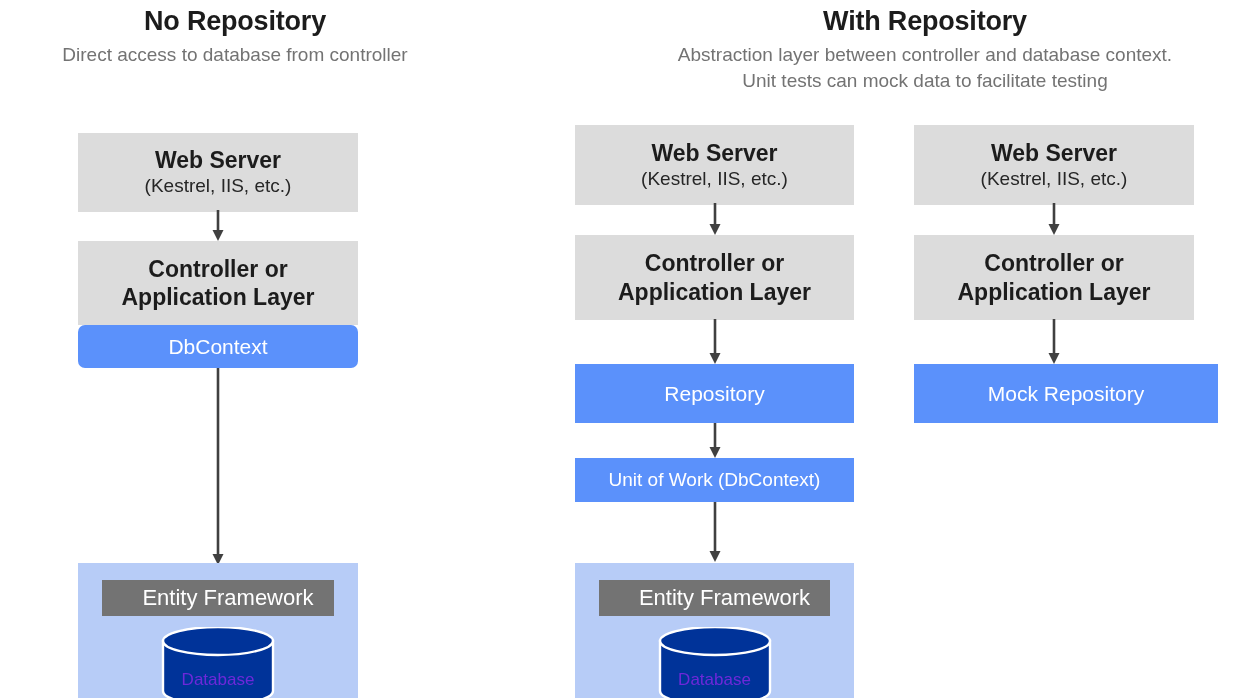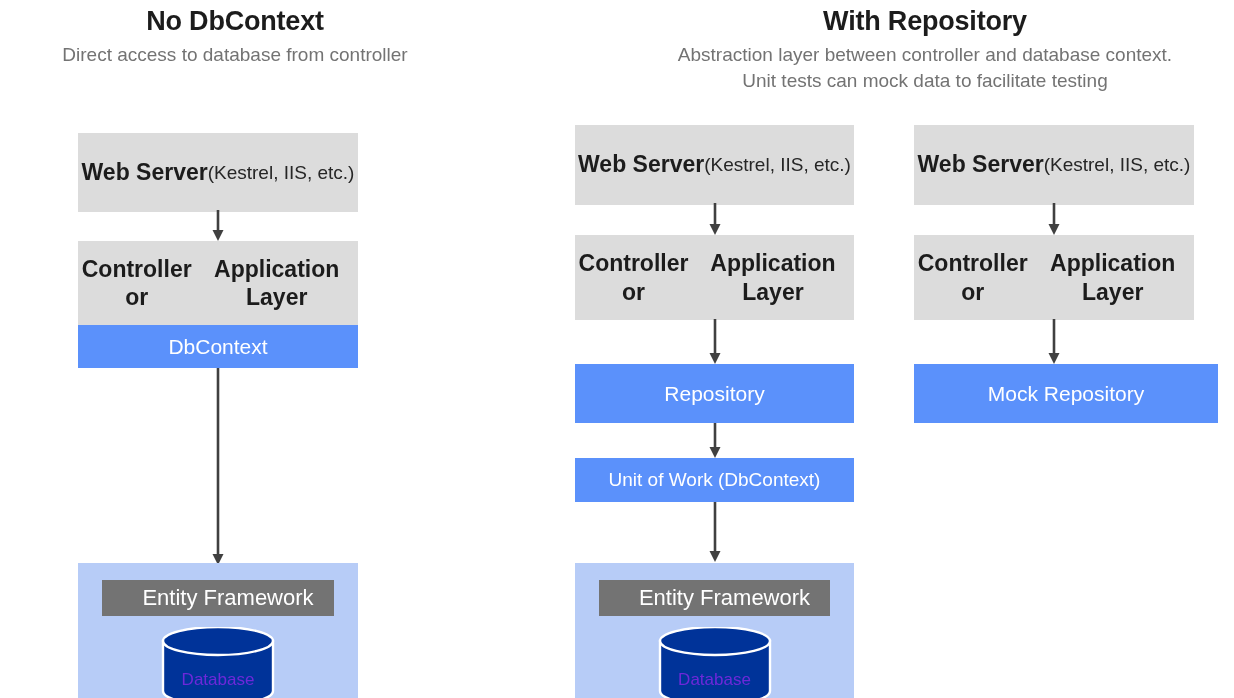--- a/index.html
+++ b/index.html
@@ -44,21 +44,21 @@
   }
 
   #header-left  { left: 0;   top: 6px;  width: 470px; }
   #header-right { left: 588px; top: 6px; width: 674px; }
 
   
   .box {
     position: absolute;
     box-sizing: border-box;
     display: flex;
-    flex-direction: row;
+    flex-direction: column;
     align-items: center;
     justify-content: center;
     text-align: center;
   }
   .box-gray {
     background: #dcdcdc;
   }
   .box-blue {
     background: #5b91fb;
     color: #ffffff;
@@ -131,21 +131,21 @@
     color: #6d28d9;
     font-family: "Liberation Sans", "DejaVu Sans", sans-serif;
   }
 </style>
 </head>
 <body>
 
 <div class="canvas">
 
   <div class="panel-header" id="header-left">
-    <div class="panel-title">No DbContext</div>
+    <div class="panel-title">No Repository</div>
     <div class="panel-sub">Direct access to database from controller</div>
   </div>
 
   <div class="panel-header" id="header-right">
     <div class="panel-title">With Repository</div>
     <div class="panel-sub">Abstraction layer between controller and database context.</div>
     <div class="panel-sub" style="margin-top:0;">Unit tests can mock data to facilitate testing</div>
   </div>
 
   <div class="box box-gray" style="left:78px; top:133px; width:280px; height:79px;">
@@ -156,21 +156,21 @@
   <svg class="arrow" style="left:202px; top:210px;" width="32" height="32" viewBox="0 0 32 32">
     <line x1="16" y1="0" x2="16" y2="22" stroke="#404040" stroke-width="2.6"></line>
     <polygon points="16,31 10.5,20 21.5,20" fill="#404040"></polygon>
   </svg>
 
   <div class="box box-gray" style="left:78px; top:241px; width:280px; height:84px;">
     <div class="ttl2">Controller or</div>
     <div class="ttl2">Application Layer</div>
   </div>
 
-  <div class="box box-blue" style="left:78px; top:325px; width:280px; height:43px;">
+  <div class="box box-blue" style="left:78px; top:325px; width:280px; height:43px;border-radius:7px;">
     <div class="lbl-white">DbContext</div>
   </div>
 
   <svg class="arrow" style="left:202px; top:368px;" width="32" height="198" viewBox="0 0 32 198">
     <line x1="16" y1="0" x2="16" y2="188" stroke="#404040" stroke-width="2.6"></line>
     <polygon points="16,197 10.5,186 21.5,186" fill="#404040"></polygon>
   </svg>
 
   <div class="box box-lightblue" style="left:78px; top:563px; width:280px; height:135px;">
     <div class="box box-navy" style="left:24px; top:17px; width:232px; height:36px;">

